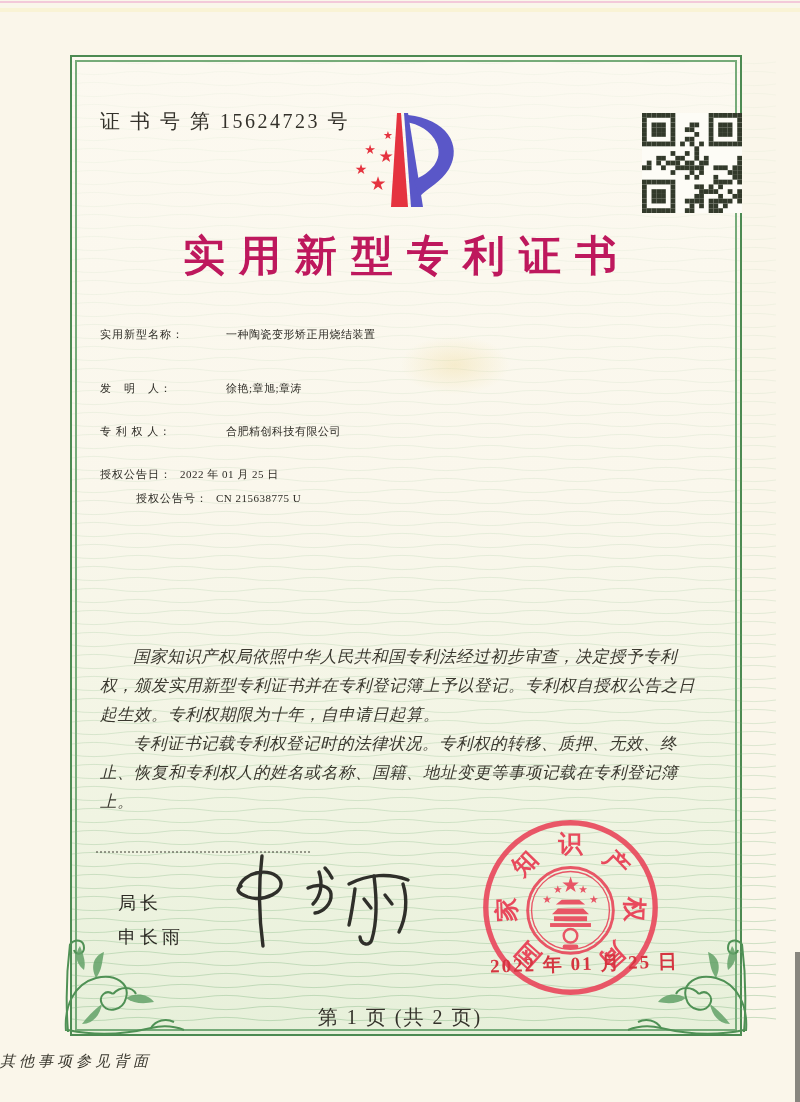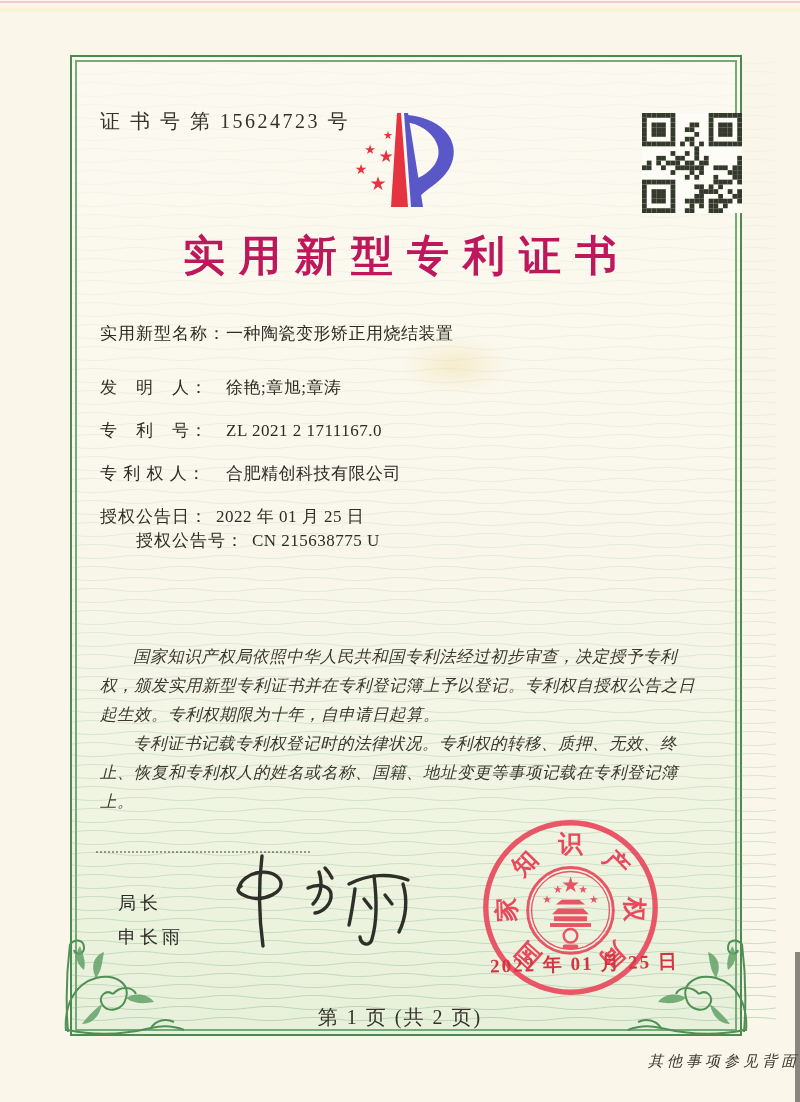--- a/index.html
+++ b/index.html
@@ -20,21 +20,21 @@
   .frame-inner{position:absolute;inset:3px;border:2px solid #76ab79;}
   .stain{left:400px;top:335px;width:110px;height:60px;
          background:radial-gradient(ellipse at center,rgba(233,205,120,.28),rgba(233,205,120,0) 70%);}
   
   .cert-no{left:100px;top:108px;font-size:20px;letter-spacing:2.5px;color:#33312a;}
   .logo{left:350px;top:110px;width:120px;height:105px;}
   .qr{left:642px;top:113px;width:100px;height:100px;background:#fdfcf6;}
   .title{left:0;right:0;top:228px;text-align:center;font-size:42px;font-weight:600;
          letter-spacing:14px;color:#be185d;text-indent:14px;}
   
-  .fields{left:100px;top:322px;width:612px;font-size:17px;line-height:24px;}
+  .fields{left:100px;top:322px;width:612px;font-size:11px;line-height:24px;}
   .row{display:flex;margin-bottom:19px;}
   .row-name{margin-bottom:30px;}
   .row-addr{margin-bottom:4px;}
   .flabel{flex:none;width:126px;letter-spacing:1px;white-space:nowrap;}
   .fvalue{flex:1;letter-spacing:.5px;}
   .row-addr .fvalue{max-width:452px;}
   .grant-row{display:flex;margin-top:0;flex-direction:column;}
   .grant-pair{display:flex;}
   .grant-pair.second{margin-left:36px;}
   .grant-pair .flabel{width:auto;margin-right:8px;}
@@ -45,21 +45,21 @@
   
   .microprint{left:96px;top:851px;width:214px;height:0;border-top:2px dotted rgba(60,60,50,.5);}
   .signer{left:118px;top:886px;font-size:18px;letter-spacing:4px;line-height:34px;color:#2c2a24;}
   .signature{left:222px;top:842px;width:210px;height:115px;}
   
   .seal{left:478px;top:815px;width:185px;height:185px;}
   .seal-date{left:490px;top:951px;font-size:19px;color:#d53540;letter-spacing:2px;
              transform:rotate(-1.5deg);font-weight:600;}
   
   .page-note{left:0;right:0;top:1004px;text-align:center;font-size:20px;letter-spacing:2px;color:#33312a;}
-  .back-note{left:0;right:0;top:1052px;text-align:right;font-size:15px;font-style:italic;
+  .back-note{left:0;right:0;top:1052px;text-align:left;font-size:15px;font-style:italic;
              letter-spacing:4px;color:#3a382f;}
   .flourish{width:132px;height:106px;}
   .flourish-left{left:56px;top:936px;}
   .flourish-right{right:44px;top:936px;transform:scaleX(-1);}
   svg{display:block;}
 </style>
 </head>
 <body>
 
 <div class="abs scan-strip-pink"></div>
@@ -378,24 +378,20 @@
 <div class="abs fields">
   <div class="row row-name">
     <span class="flabel">实用新型名称：</span>
     <span class="fvalue">一种陶瓷变形矫正用烧结装置</span>
   </div>
   <div class="row">
     <span class="flabel">发　明　人：</span>
     <span class="fvalue">徐艳;章旭;章涛</span>
   </div>
   <div class="row">
-    <span class="flabel">专　利　号：</span>
-    <span class="fvalue">ZL 2021 2 1711167.0</span>
-  </div>
-  <div class="row">
     <span class="flabel">专 利 权 人：</span>
     <span class="fvalue">合肥精创科技有限公司</span>
   </div>
   <div class="grant-row">
     <div class="grant-pair">
       <span class="flabel">授权公告日：</span>
       <span class="fvalue">2022 年 01 月 25 日</span>
     </div>
     <div class="grant-pair second">
       <span class="flabel">授权公告号：</span>

